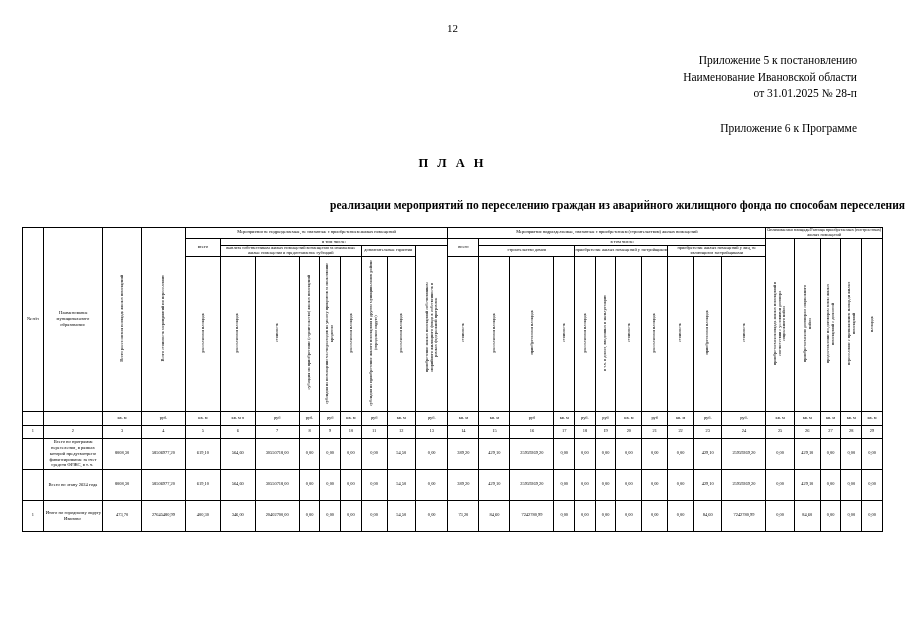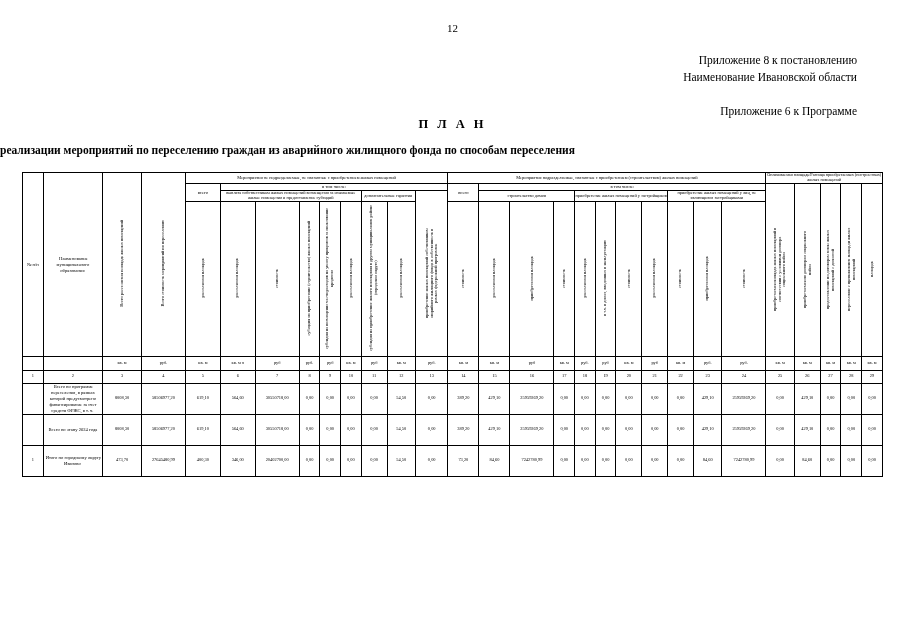--- a/index.html
+++ b/index.html
@@ -35,27 +35,28 @@
     line-height: 1.45;
   }
   .header-block2 {
     text-align: right;
     margin-top: 20px;
     padding-right: 48px;
     font-size: 11.5px;
   }
   .title {
     text-align: center;
+    margin-top: 22px;
     font-size: 12.5px;
     font-weight: bold;
     letter-spacing: 3px;
   }
   .subtitle {
-    text-align: left;
-    margin-top: 12px;
+    text-align: right;
+    margin-top: 28px;
     font-size: 11.5px;
     font-weight: bold;
   }
   .table-wrap {
     margin-top: 16px;
     padding: 0 22px;
   }
   table.plan {
     border-collapse: collapse;
     width: 861px;
@@ -118,22 +119,23 @@
   }
 </style>
 </head>
 <body>
 
 <div class="page">
 
   <div class="page-number">12</div>
 
   <div class="header-block">
-    <div>Приложение 8 к постановлению</div>
+    <div>Приложение 5 к постановлению</div>
     <div>Наименование Ивановской области</div>
+    <div>от 31.01.2025 № 28-п</div>
   </div>
 
   <div class="header-block2">Приложение 6 к Программе</div>
 
   <div class="title">П Л А Н</div>
   <div class="subtitle">реализации мероприятий по переселению граждан из аварийного жилищного фонда по способам переселения</div>
 
   <div class="table-wrap">
     <table class="plan">
       <colgroup>

